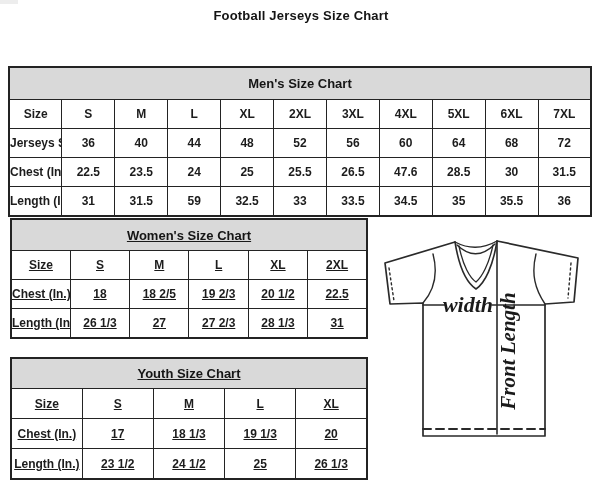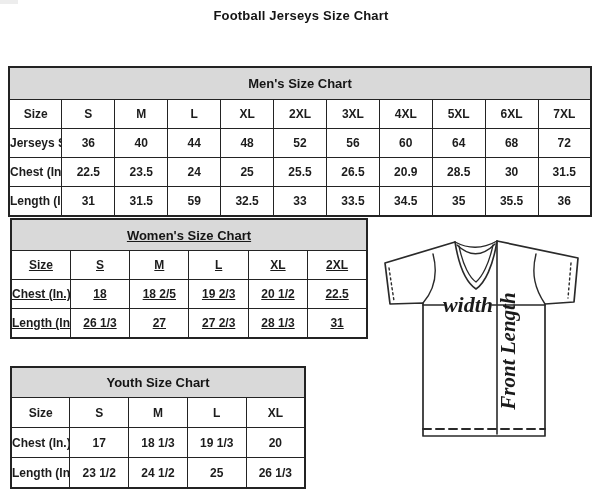--- a/index.html
+++ b/index.html
@@ -15,21 +15,21 @@
                   padding:0;overflow:hidden;white-space:nowrap;}
   table.sizechart tr.tbl-title th{background:#d9d9d9;font-size:13px;color:#151515;}
   table.men{left:8px;top:45px;width:584px;margin-top:21px;}
   .men tr.tbl-title th{height:31px;}
   .men td,.men th{height:28px;}
   .men th.rh{width:89px;}
   table.women{left:10px;top:218px;width:358px;text-decoration:underline;}
   .women tr.tbl-title th{height:30px;}
   .women td,.women th{height:28px;}
   .women th.rh{width:88px;}
-  table.youth{left:10px;top:366px;width:296px;}
+  table.youth{left:10px;top:357px;width:358px;text-decoration:underline;}
   .youth tr.tbl-title th{height:29px;}
   .youth td,.youth th{height:29px;}
   .youth th.rh{width:88px;}
   .jersey-wrap{position:absolute;left:378px;top:229px;width:212px;height:215px;}
   .jersey-wrap svg{display:block;}
   .measure-label{font-family:"Liberation Serif","DejaVu Serif",serif;
                  font-style:italic;font-weight:bold;fill:#1a1a1a;}
 </style>
 </head>
 <body>
@@ -72,21 +72,21 @@
           <td>72</td>
         </tr>
         <tr>
           <th class="rh">Chest (In.)</th>
           <td>22.5</td>
           <td>23.5</td>
           <td>24</td>
           <td>25</td>
           <td>25.5</td>
           <td>26.5</td>
-          <td>20.9</td>
+          <td>47.6</td>
           <td>28.5</td>
           <td>30</td>
           <td>31.5</td>
         </tr>
         <tr>
           <th class="rh">Length (In.)</th>
           <td>31</td>
           <td>31.5</td>
           <td>59</td>
           <td>32.5</td>

